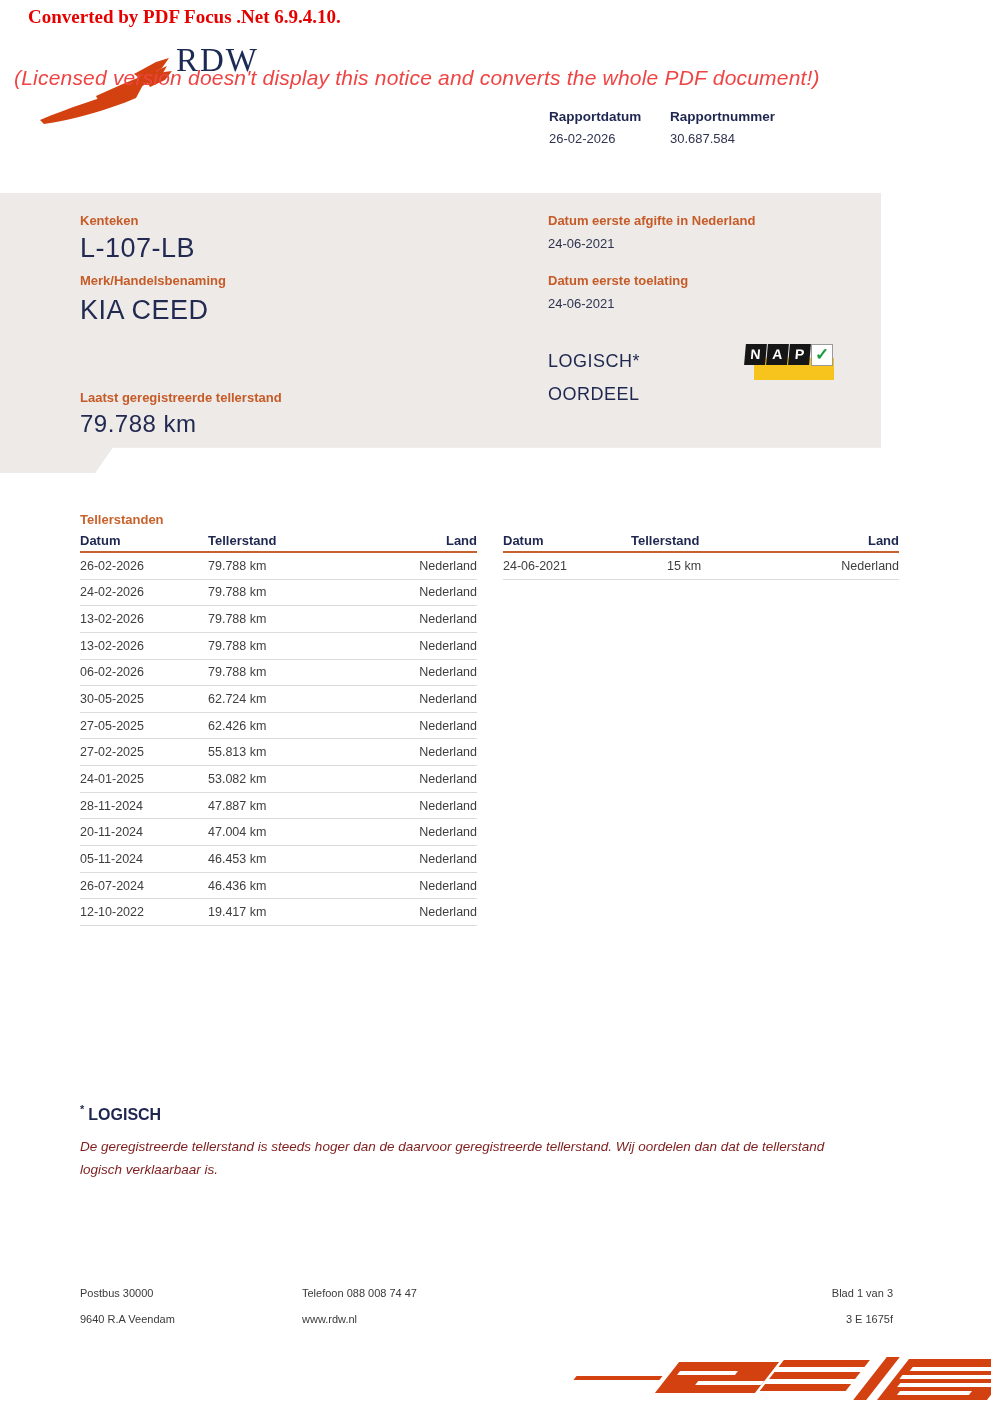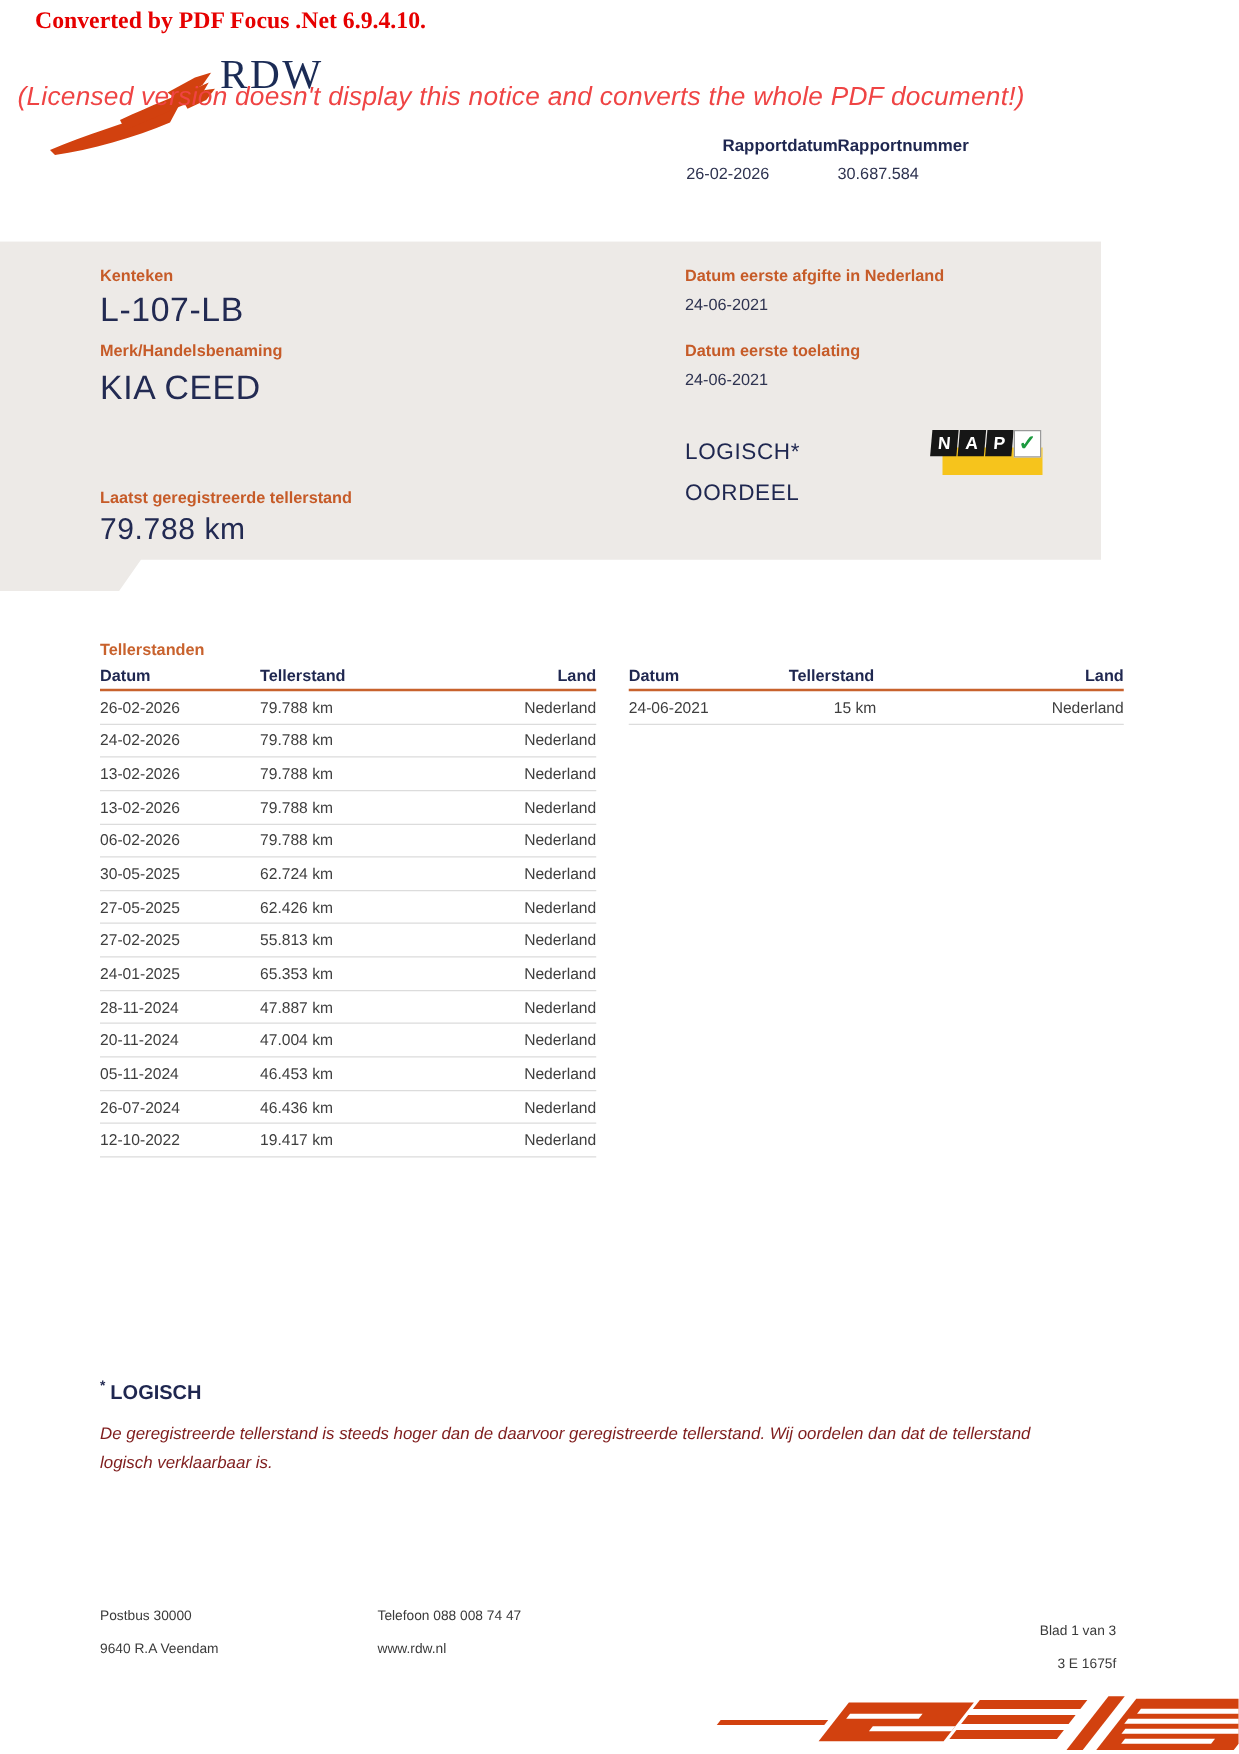--- a/index.html
+++ b/index.html
@@ -61,21 +61,21 @@
   .t-left  { left: 80px;  top: 533px; width: 397px; }
   .t-right { left: 503px; top: 533px; width: 396px; }
 
   
   .note-head { left: 80px; top: 1104px; font-size: 16px; font-weight: bold; color: #1f2750; }
   .note-head sup { font-size: 11px; font-weight: bold; position: relative; top: -1px; margin-right: 4px; }
   .note-body { left: 80px; top: 1136px; width: 790px; font-size: 13.5px; line-height: 22.5px; color: #7f1d1d; font-style: italic; }
 
   
   .f { font-size: 11px; color: #3a3a3a; white-space: nowrap; }
-  .f-right { text-align: right; width: 140px; margin-top: 12px; }
+  .f-right { text-align: right; width: 140px; }
 
   
   .stripes { position: absolute; left: 575px; top: 1357px; width: 416px; height: 46px; }
   .sk { position: absolute; transform: skewX(-38deg); background: #d2410f; }
   .s-line { left: 0; top: 19px; width: 86px; height: 4px; }
   .s-g1 { left: 92px; top: 5px; width: 100px; height: 31px;
     background:
       linear-gradient(#fff,#fff) no-repeat 8px 9px / 58px 4px,
       linear-gradient(#fff,#fff) no-repeat 34px 19px / 66px 4px,
       #d2410f; }
@@ -99,21 +99,21 @@
   <div class="abs license">(Licensed version doesn't display this notice and converts the whole PDF document!)</div>
 
   <div class="abs rdw-word">RDW</div>
   <svg class="abs swoosh" width="152" height="66" viewBox="0 0 152 66">
     <path fill="#d2410f" d="M2 62 C30 50 62 40 88 32 L106 25 L98 40 C70 52 34 62 6 66 Z"></path>
     <path fill="#d2410f" d="M58 38 C84 26 104 18 120 12 L129 8 L122 20 C104 28 82 38 62 46 Z"></path>
     <path fill="#d2410f" d="M96 16 L118 4 L131 0 L124 10 L104 22 Z"></path>
     <path fill="#d2410f" d="M108 22 L126 14 L134 13 L127 22 L112 29 Z"></path>
   </svg>
 
-  <div class="abs hlabel" style="left:578px;top:109px">Rapportdatum</div>
+  <div class="abs hlabel" style="left:549px;top:109px">Rapportdatum</div>
   <div class="abs hlabel" style="left:670px;top:109px">Rapportnummer</div>
   <div class="abs hvalue" style="left:549px;top:131px">26-02-2026</div>
   <div class="abs hvalue" style="left:670px;top:131px">30.687.584</div>
 
   <div class="abs panel"></div>
 
   <div class="abs plabel" style="left:80px;top:213px">Kenteken</div>
   <div class="abs pvalue-lg" style="left:80px;top:233px">L-107-LB</div>
   <div class="abs plabel" style="left:80px;top:273px">Merk/Handelsbenaming</div>
   <div class="abs pvalue-lg" style="left:80px;top:295px">KIA CEED</div>
@@ -181,21 +181,21 @@
           <span class="tc1">62.426 km</span>
           <span class="tc2">Nederland</span>
         </div>
         <div class="trow">
           <span class="tc0">27-02-2025</span>
           <span class="tc1">55.813 km</span>
           <span class="tc2">Nederland</span>
         </div>
         <div class="trow">
           <span class="tc0">24-01-2025</span>
-          <span class="tc1">65.353 km</span>
+          <span class="tc1">53.082 km</span>
           <span class="tc2">Nederland</span>
         </div>
         <div class="trow">
           <span class="tc0">28-11-2024</span>
           <span class="tc1">47.887 km</span>
           <span class="tc2">Nederland</span>
         </div>
         <div class="trow">
           <span class="tc0">20-11-2024</span>
           <span class="tc1">47.004 km</span>

